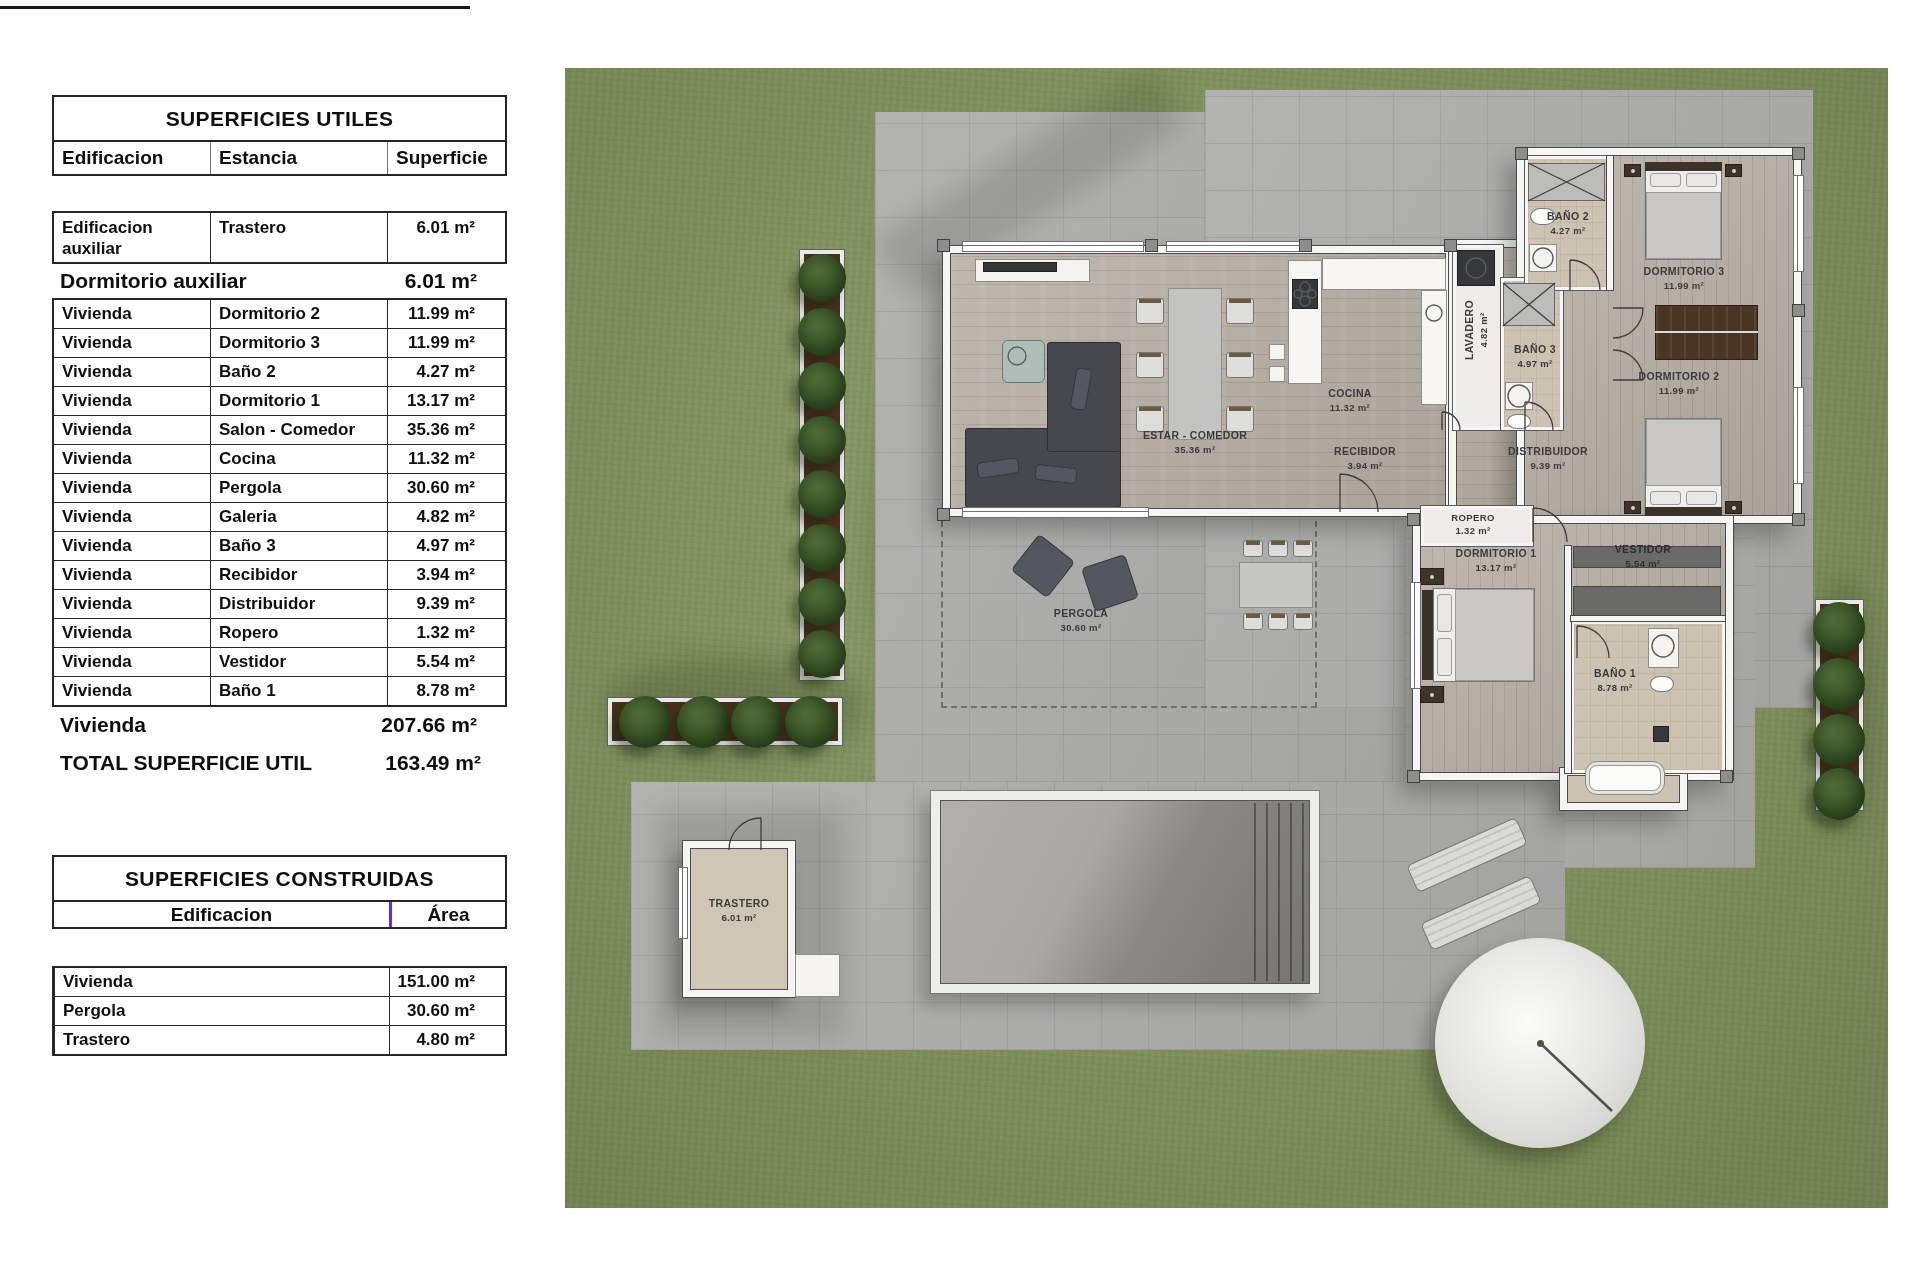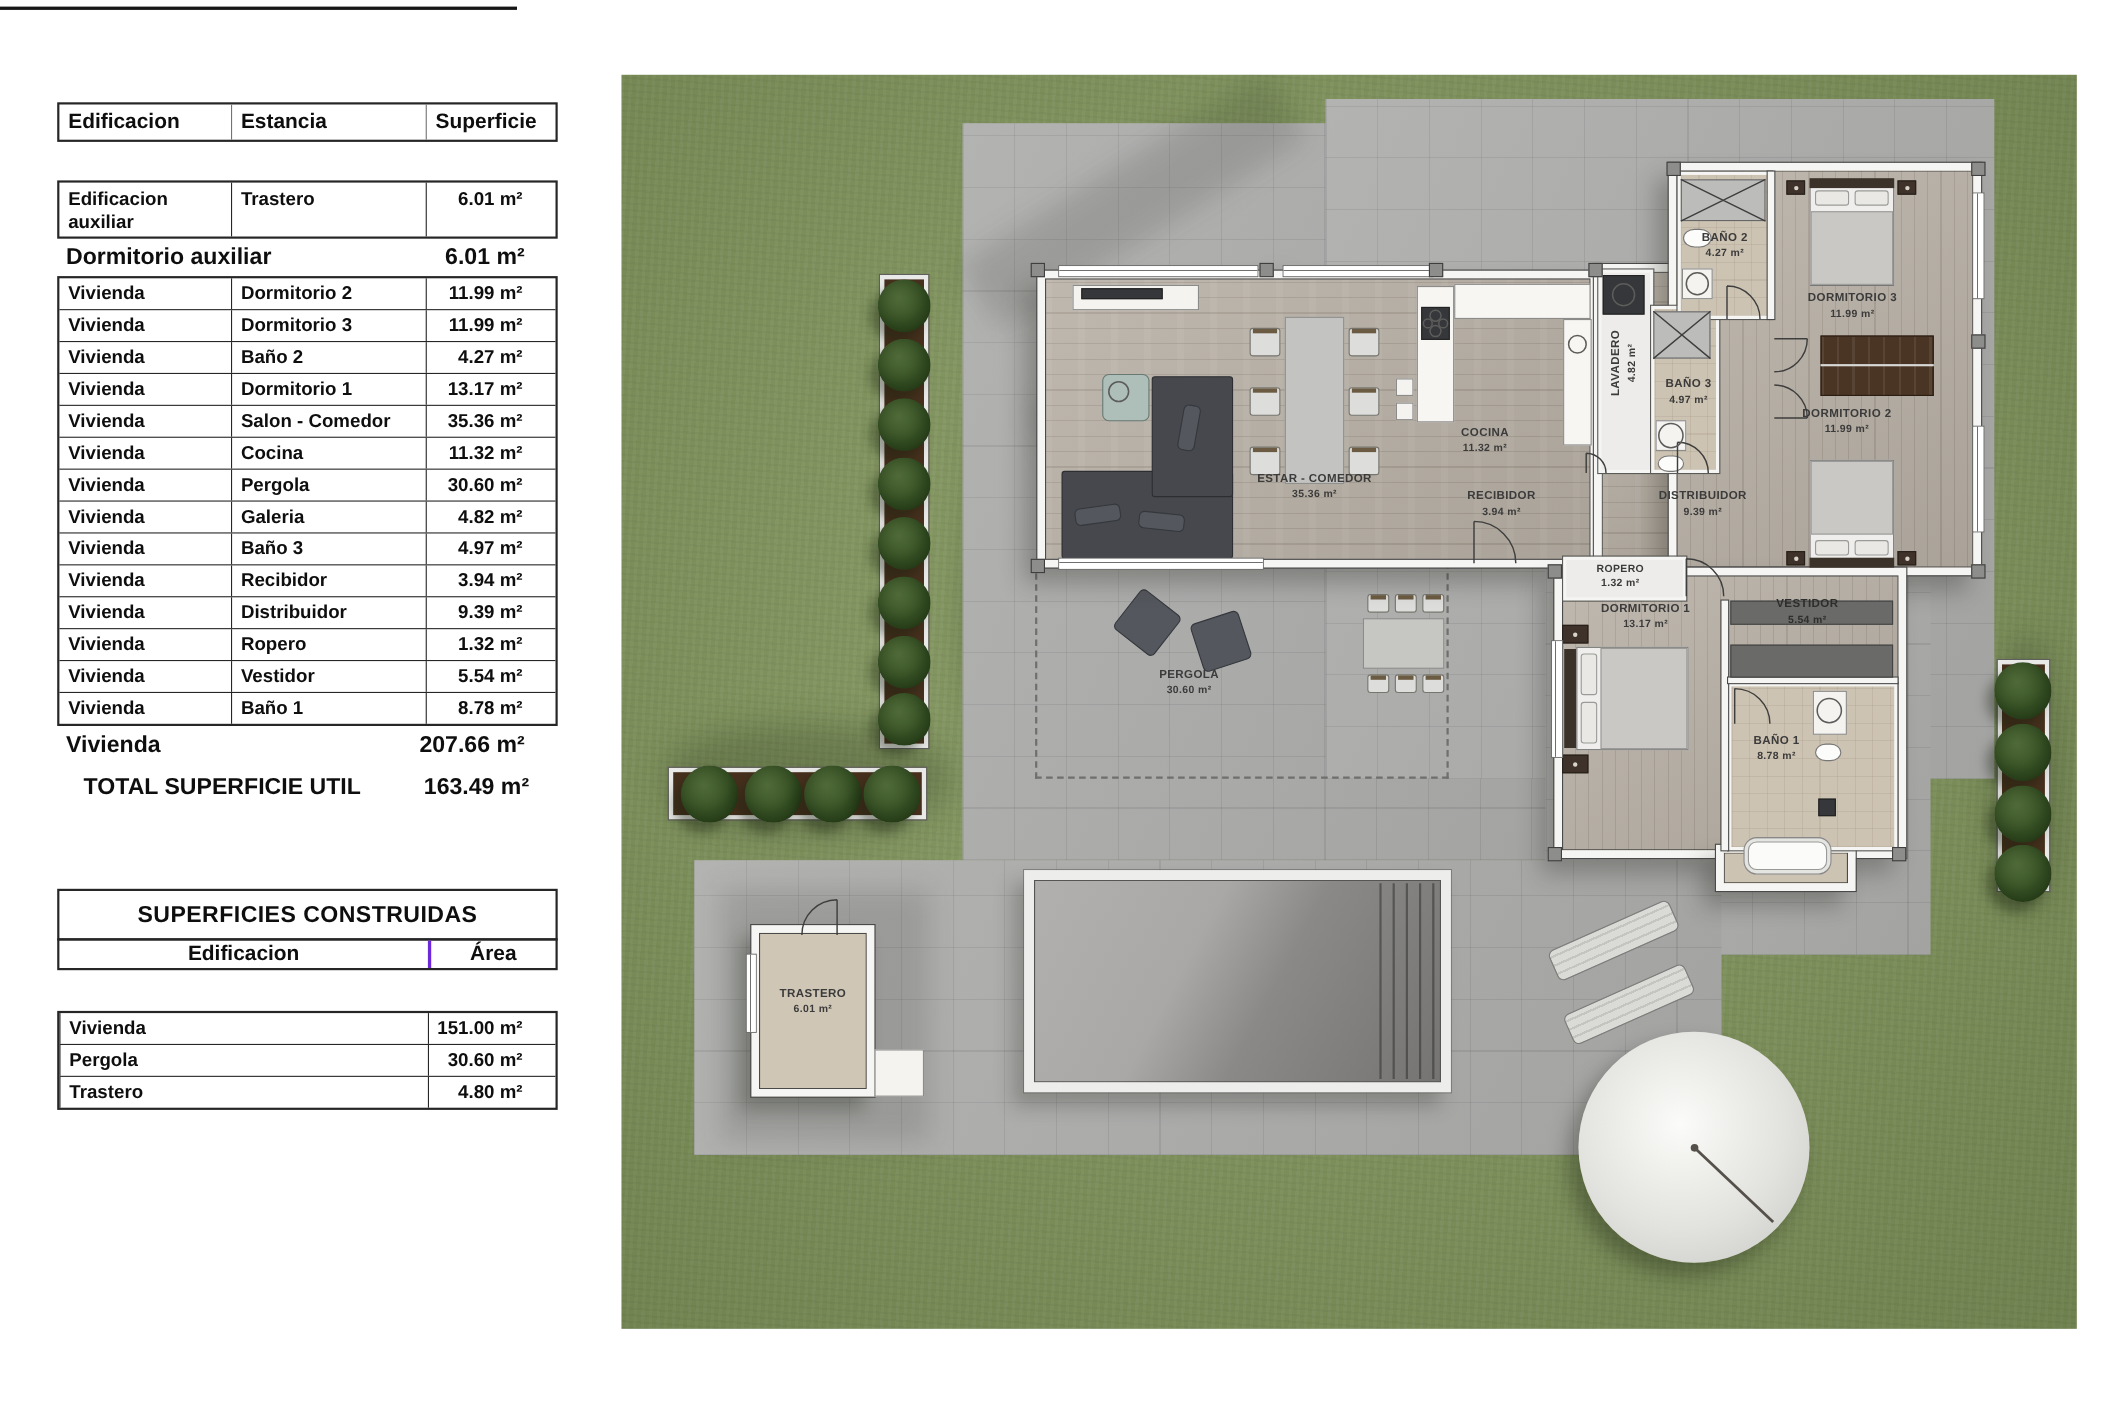--- a/index.html
+++ b/index.html
@@ -25,21 +25,21 @@
   .rows .c{display:flex;align-items:center;font-size:17px;padding-left:8px;box-sizing:border-box;border-left:1px solid #262626;}
   .rows .c:first-child{border-left:none;}
   .rows .num{justify-content:flex-end;padding-right:30px;padding-left:0;}
   .hd2{height:29px;display:grid;grid-template-columns:335px auto;margin-top:-2px;}
   .hd2>div{display:flex;align-items:center;justify-content:center;font-size:19px;box-sizing:border-box;border-left:3px solid #6d28d9;}
   .hd2>div:first-child{border-left:none;}
   .rows2>div{display:grid;grid-template-columns:335px auto;height:28px;border-top:1px solid #262626;}
   .rows2>div:first-child{border-top:none;}
   .rows2 .c{display:flex;align-items:center;font-size:17px;padding-left:8px;box-sizing:border-box;border-left:1px solid #262626;}
   .rows2 .num{justify-content:flex-end;padding-right:30px;padding-left:0;}
-  .totline{height:40px;display:flex;align-items:center;justify-content:space-between;font-size:21px;padding-left:8px;box-sizing:border-box;margin-left:16px;}
+  .totline{height:40px;display:flex;align-items:center;justify-content:space-between;font-size:21px;padding-left:8px;box-sizing:border-box;}
   .totline .v{padding-right:26px;}
   
   #plan{position:absolute;left:565px;top:68px;width:1323px;height:1140px;overflow:hidden;
         background-color:#7d9159;
         background-image:
           radial-gradient(ellipse at 45% 42%, rgba(255,255,255,.05) 30%, rgba(18,28,8,.14) 100%),
           repeating-linear-gradient(93deg, rgba(255,255,255,.04) 0 3px, rgba(0,0,0,0) 3px 7px),
           repeating-linear-gradient(4deg, rgba(0,0,0,.035) 0 2px, rgba(0,0,0,0) 2px 6px);}
   .pv{background-color:#adadac;
       background-image:
@@ -93,20 +93,21 @@
   .rl .ar{display:block;font-size:9.5px;}
   .rl.vert{transform:translate(-50%,-50%) rotate(-90deg);}
 </style>
 </head>
 <body>
 
 <div id="page">
   <div id="topline"></div>
 
   <div id="panel">
+    <div class="tbox ttl">SUPERFICIES UTILES</div>
     <div class="tbox hd3">
       <div>Edificacion</div>
       <div>Estancia</div>
       <div>Superficie</div>
     </div>
     <div class="gap35"></div>
     <div class="tbox aux">
       <div><span>Edificacion</span><br><span>auxiliar</span></div>
       <div>Trastero</div>
       <div style="text-align:right;padding-right:30px;">6.01 m²</div>

